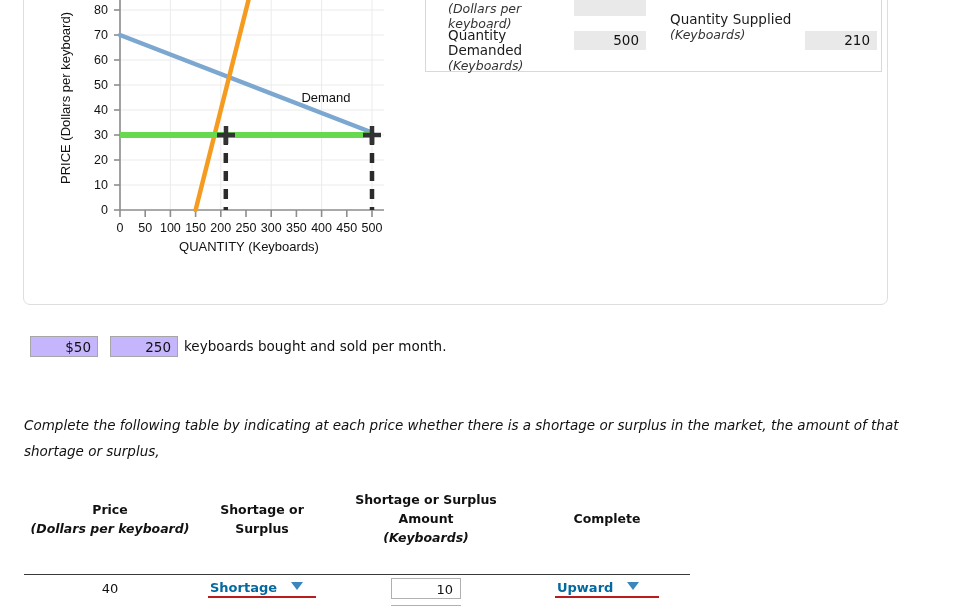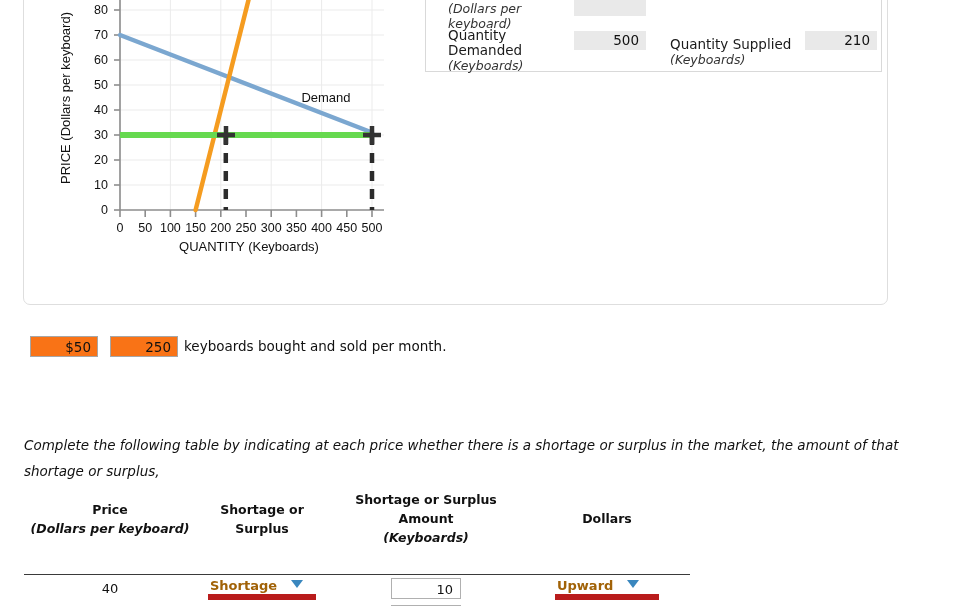--- a/index.html
+++ b/index.html
@@ -37,28 +37,28 @@
   .chart-svg{display:block;}
 
   
   .eq-line{
     position:absolute;left:24px;top:336px;width:930px;height:20px;
     display:flex;align-items:center;font-size:13.5px;color:#111;
     font-family:"DejaVu Sans",sans-serif;white-space:nowrap;
   }
   .eq-input{
     display:inline-block;width:68px;height:21px;line-height:21px;
-    border:1px solid #a6a6a6;background:#f97316;text-align:right;
+    border:1px solid #a6a6a6;background:#c4b5fd;text-align:right;
     padding-right:6px;box-sizing:border-box;margin:0 6px;
     font-size:13.5px;color:#111;font-family:"DejaVu Sans",sans-serif;
   }
 
   
   .instructions{
-    position:absolute;left:24px;top:432px;width:912px;
+    position:absolute;left:24px;top:412px;width:912px;
     font-style:italic;font-size:13.5px;line-height:26px;color:#111;
     font-family:"DejaVu Sans",sans-serif;
   }
 
   
   .tbl{
     position:absolute;left:24px;top:490px;width:666px;border-collapse:collapse;
   }
   .tbl th{
     font-size:12.5px;font-weight:bold;color:#111;padding:0;
@@ -70,22 +70,22 @@
   .tbl td{
     text-align:center;padding:0;height:27px;vertical-align:middle;
     font-size:13px;color:#111;font-family:"DejaVu Sans",sans-serif;
   }
   .col-price{width:172px;}
   .col-sos{width:132px;}
   .col-amt{width:196px;}
   .col-pres{width:166px;}
 
   .dd{
-    display:inline-block;position:relative;color:#a16207;font-weight:bold;
-    font-size:13px;border-bottom:6px solid #b91c1c;padding:0 2px 1px 2px;
+    display:inline-block;position:relative;color:#0369a1;font-weight:bold;
+    font-size:13px;border-bottom:2px solid #b91c1c;padding:0 2px 1px 2px;
     cursor:pointer;font-family:"DejaVu Sans",sans-serif;white-space:nowrap;
   }
   .dd .caret{
     display:inline-block;margin-left:9px;width:0;height:0;
     border-left:6px solid transparent;border-right:6px solid transparent;
     border-top:8px solid #3a87be;vertical-align:2px;
   }
   .dd-wide{min-width:104px;text-align:left;}
   .dd-pres{min-width:100px;text-align:left;}
 
@@ -113,21 +113,21 @@
     <div class="gray-box" style="position:absolute;left:148px;top:92px;"></div>
 
     <div class="field-row" style="left:22px;top:123px;">
       <div class="field-label" style="width:120px;">
         <span>Quantity Demanded</span>
         <span class="unit">(Keyboards)</span>
       </div>
     </div>
     <div class="gray-box" style="position:absolute;left:148px;top:126px;">500</div>
 
-    <div class="field-row" style="left:244px;top:132px;">
+    <div class="field-row" style="left:244px;top:107px;">
       <div class="field-label" style="width:150px;">
         <span>Quantity Supplied</span>
         <span class="unit">(Keyboards)</span>
       </div>
     </div>
     <div class="gray-box" style="position:absolute;left:379px;top:126px;">210</div>
   </div>
 
   <div class="chart-wrap">
     <svg class="chart-svg" width="380" height="470" viewBox="0 0 380 470">
@@ -251,21 +251,21 @@
         <th class="col-sos">
           <span class="h1"></span>
           <span class="h1">Shortage or Surplus</span>
         </th>
         <th class="col-amt">
           <span class="h1">Shortage or Surplus Amount</span>
           <span class="h2">(Keyboards)</span>
         </th>
         <th class="col-pres">
           <span class="h1"></span>
-          <span class="h1">Dollars</span>
+          <span class="h1">Complete</span>
         </th>
       </tr>
       <tr class="hdr-rule">
         <td colspan="4"></td>
       </tr>
     </thead>
     <tbody>
       <tr>
         <td>40</td>
         <td>

